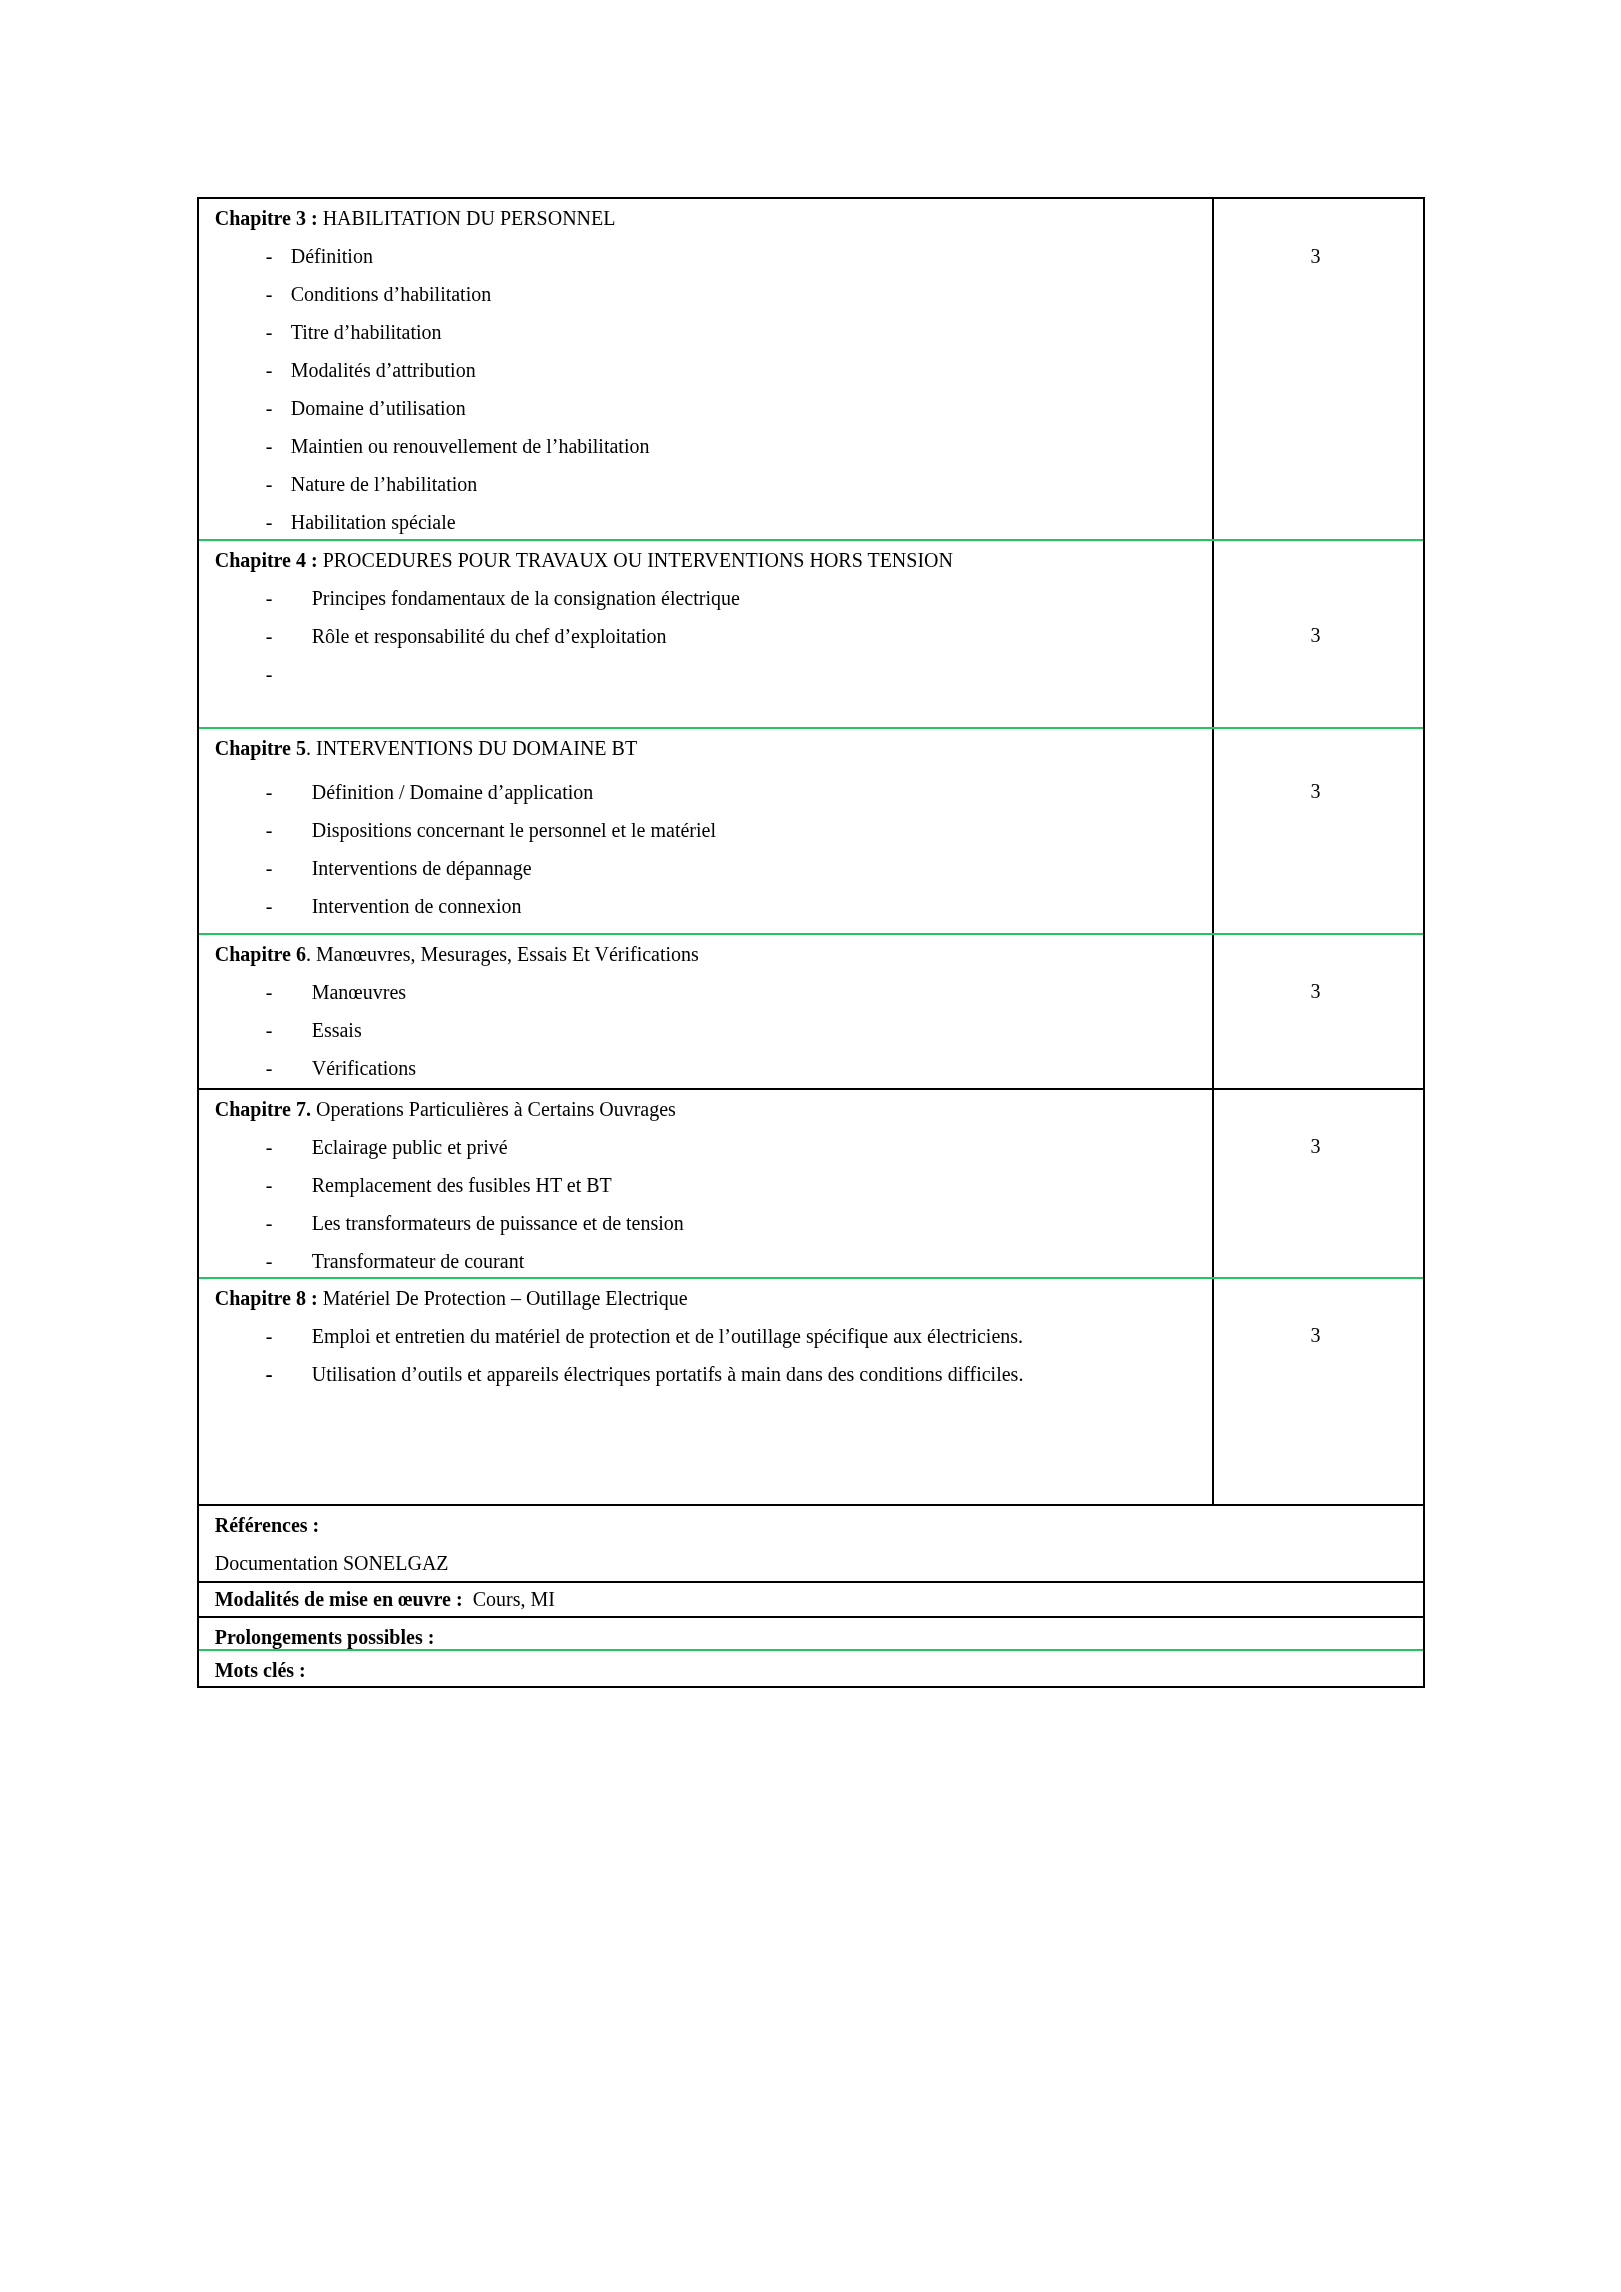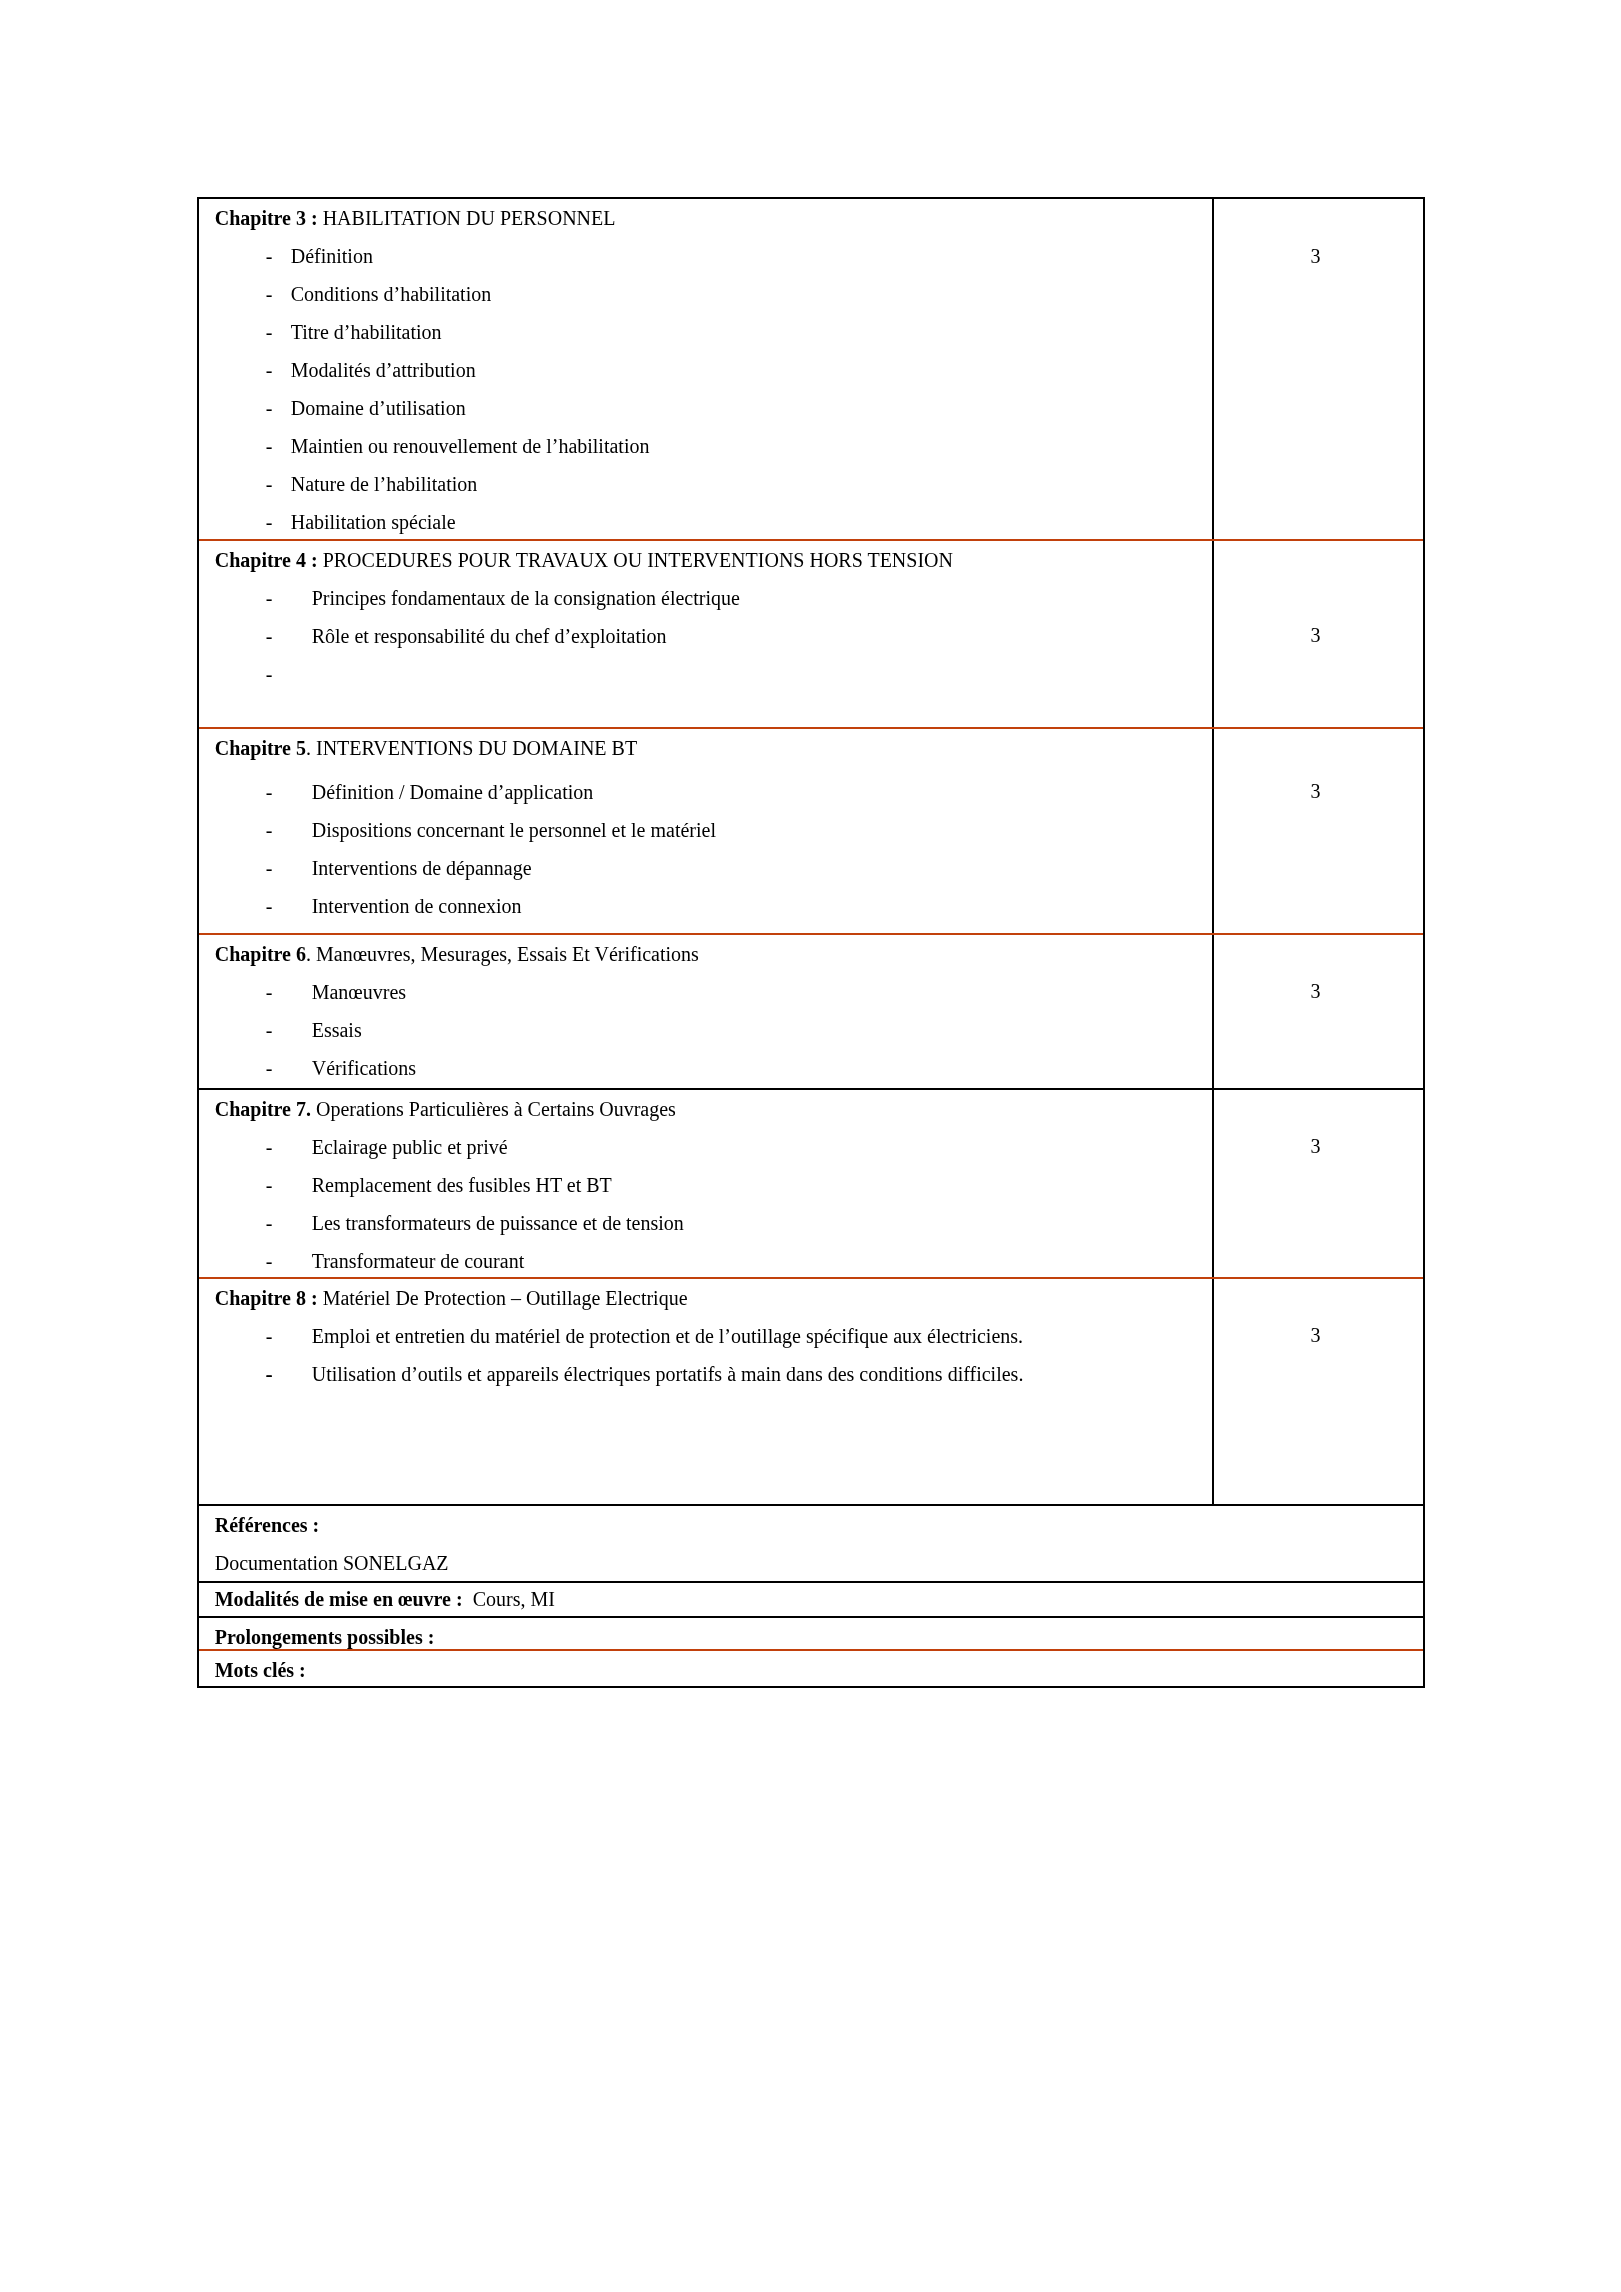--- a/index.html
+++ b/index.html
@@ -5,21 +5,21 @@
   html, body { margin: 0; padding: 0; background: #ffffff; }
   body { width: 1621px; height: 2293px; position: relative; overflow: hidden; }
   .page { position: absolute; left: 0; top: 0; width: 1621px; height: 2293px; background: #fff; }
   .tbl {
     position: absolute; left: 197px; top: 197px; width: 1228px;
     border: 2px solid #000; border-bottom-width: 2.9px;
     border-collapse: collapse; box-sizing: border-box;
     font-family: "Liberation Serif", "DejaVu Serif", serif;
     color: #000; font-size: 20px; line-height: 38px;
   }
-  .row { display: flex; border-top: 2px solid #c2410c; box-sizing: border-box; }
+  .row { display: flex; border-top: 2px solid #22c55e; box-sizing: border-box; }
   .row:first-child { border-top: none; }
   .row.thick { border-top: 2.9px solid #000; }
   .cell-main { width: 1015px; box-sizing: border-box; padding: 0 0 0 15.7px; border-right: 2px solid #000; }
   .cell-hours { flex: 1; box-sizing: border-box; text-align: center; padding-top: 75px; padding-right: 5.9px; }
   .cell-full { flex: 1; box-sizing: border-box; padding: 0 0 0 15.7px; }
   .ch-title b { font-weight: bold; }
   ul.items { list-style: none; margin: 0; padding: 0; }
   ul.items li { position: relative; }
   ul.items.ch3 li { padding-left: 76px; }
   ul.items.ch3 li .dash { position: absolute; left: 51px; }

